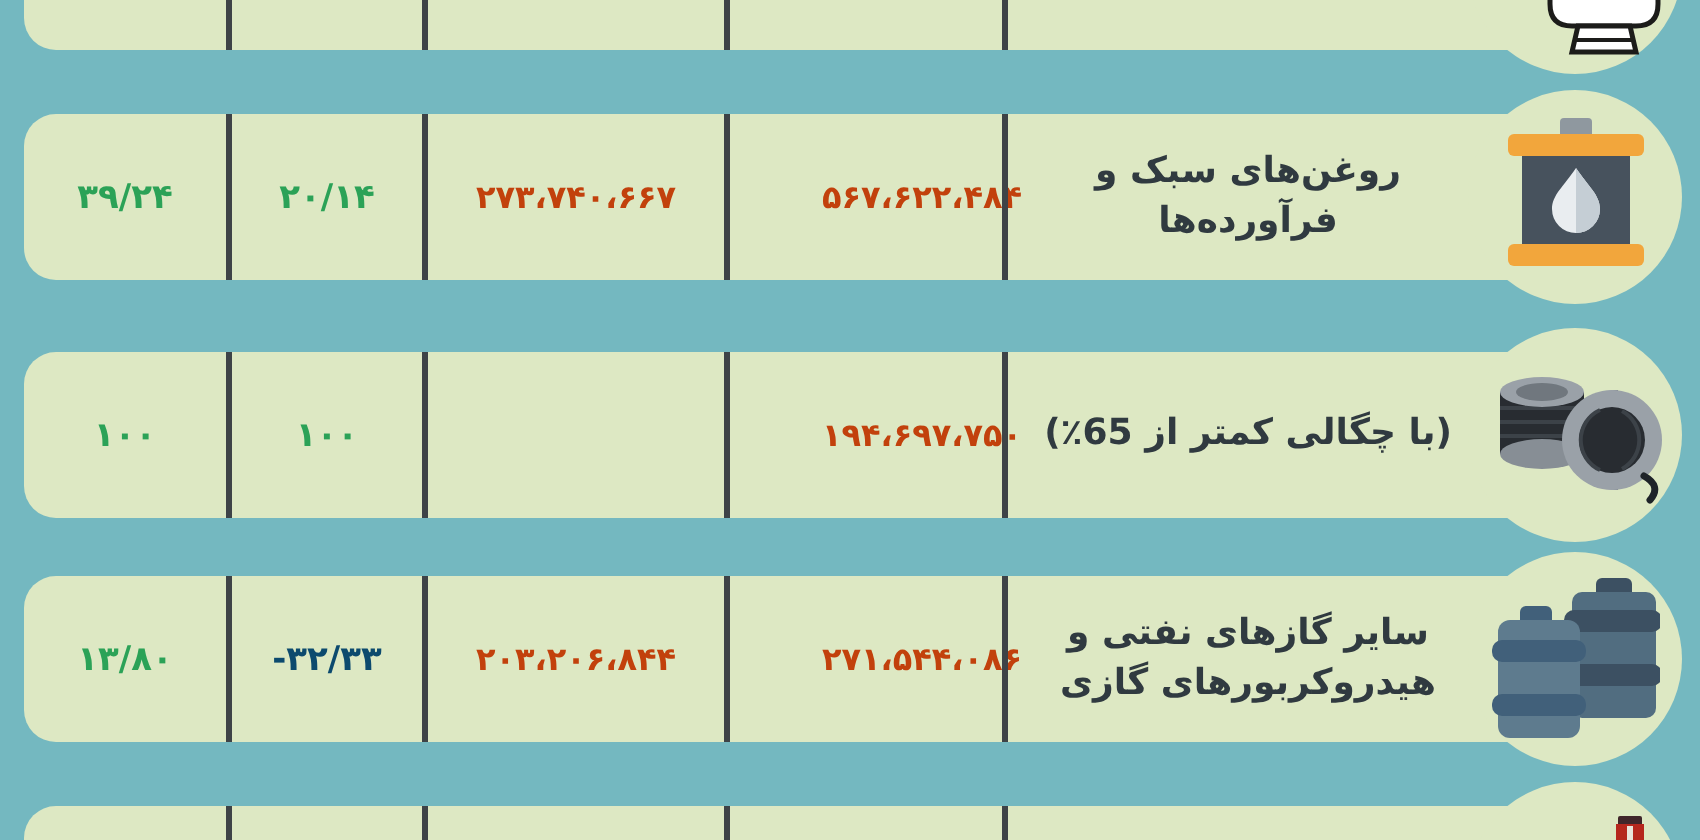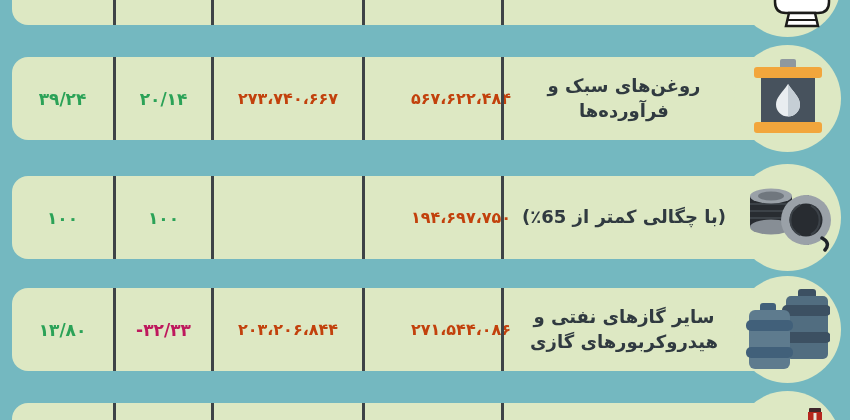--- a/index.html
+++ b/index.html
@@ -26,21 +26,21 @@
     background: #3e4347; z-index: 1;
   }
   .cell {
     position: absolute; top: 0; height: 100%;
     display: flex; align-items: center; justify-content: center;
     font-weight: bold; z-index: 1; direction: ltr;
   }
   .cell.pct { font-size: 17px; }
   .cell.num { font-size: 16px; color: #c2410c; }
   .pct.positive { color: #2ba257; }
-  .pct.negative { color: #be185d; }
+  .pct.negative { color: #0c4a6e; }
   .label-cell {
     position: absolute; left: 492px; width: 240px; top: 0; height: 100%;
     display: flex; flex-direction: column; justify-content: center;
     direction: rtl; text-align: center;
     color: #303a40; font-weight: bold; font-size: 18px; line-height: 1.35;
     z-index: 1;
   }
   .label-cell span:empty { display: none; }
   .c1 { left: 0;     width: 101px; }
   .c2 { left: 104px; width: 95px;  }

